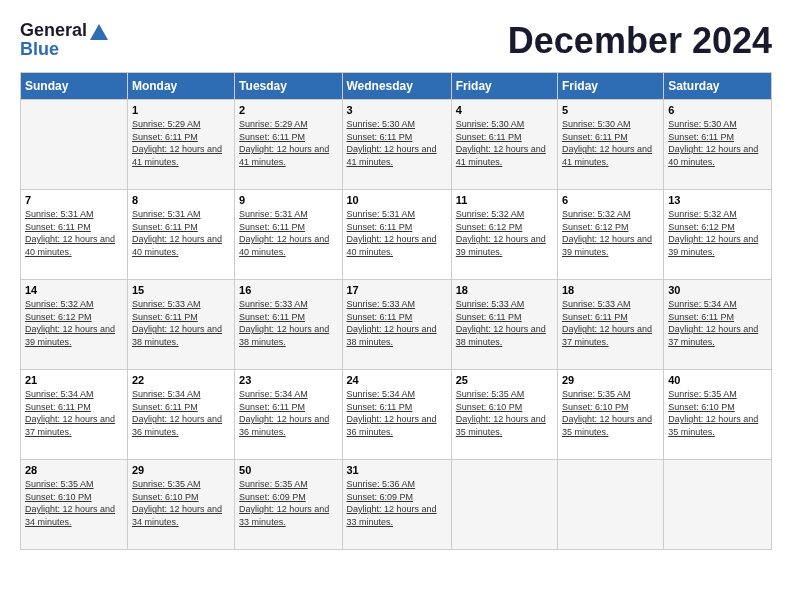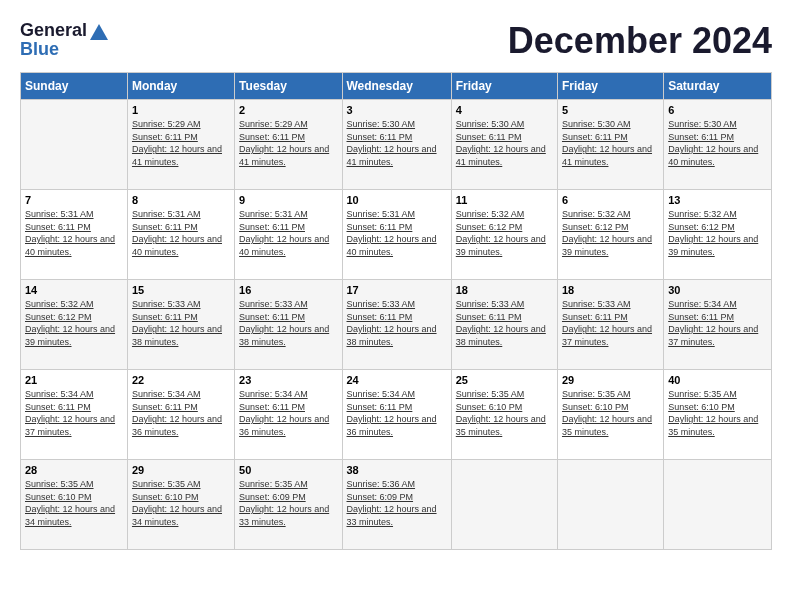--- a/index.html
+++ b/index.html
@@ -229,21 +229,21 @@
         </td>
         <td>
           <div class="day-number">29</div>
           <div class="day-info">Sunrise: 5:35 AM<br>Sunset: 6:10 PM<br>Daylight: 12 hours and 34 minutes.</div>
         </td>
         <td>
           <div class="day-number">50</div>
           <div class="day-info">Sunrise: 5:35 AM<br>Sunset: 6:09 PM<br>Daylight: 12 hours and 33 minutes.</div>
         </td>
         <td>
-          <div class="day-number">38</div>
+          <div class="day-number">31</div>
           <div class="day-info">Sunrise: 5:36 AM<br>Sunset: 6:09 PM<br>Daylight: 12 hours and 33 minutes.</div>
         </td>
         <td></td>
         <td></td>
         <td></td>
       </tr>
     </tbody>
 </table>
 
 </body></html>

